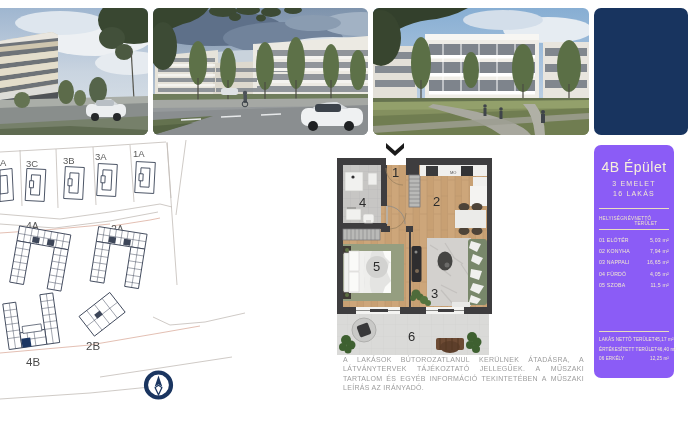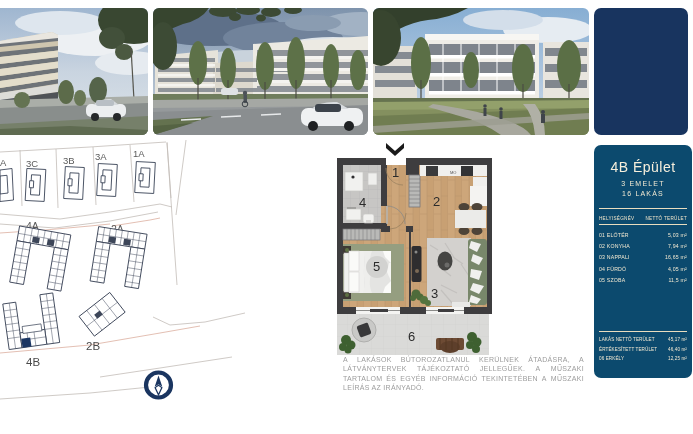--- a/index.html
+++ b/index.html
@@ -624,21 +624,21 @@
   </g>
   <g fill="#3e6030">
     <circle cx="472" cy="337" r="5"></circle>
     <circle cx="477" cy="342" r="4.5"></circle>
     <circle cx="470" cy="345" r="4"></circle>
     <circle cx="476" cy="349" r="4"></circle>
   </g>
 </svg>
 </div>
 
-<div class="abs" style="left:594px;top:145px;width:98px;height:233px;border-radius:7px;background:#0c4a6e;color:#f2e9d2;">
+<div class="abs" style="left:594px;top:145px;width:80px;height:233px;border-radius:7px;background:#8b5cf6;color:#f2e9d2;">
 
   <div style="text-align:center;font-size:14px;margin-top:14px;letter-spacing:0.5px;color:#f7efdc;">4B Épület</div>
 
   <div style="text-align:center;font-size:7px;margin-top:5px;letter-spacing:1.2px;">3 EMELET</div>
   <div style="text-align:center;font-size:7px;margin-top:3px;letter-spacing:1.2px;">16 LAKÁS</div>
 
   <div style="height:1px;background:#e9ddbf;margin:11px 5px 0 5px;"></div>
 
   <div style="display:flex;justify-content:space-between;font-size:4.6px;letter-spacing:0.3px;margin:7px 5px 0 5px;color:#efe5cb;">
     <span>HELYISÉGNÉV</span>

